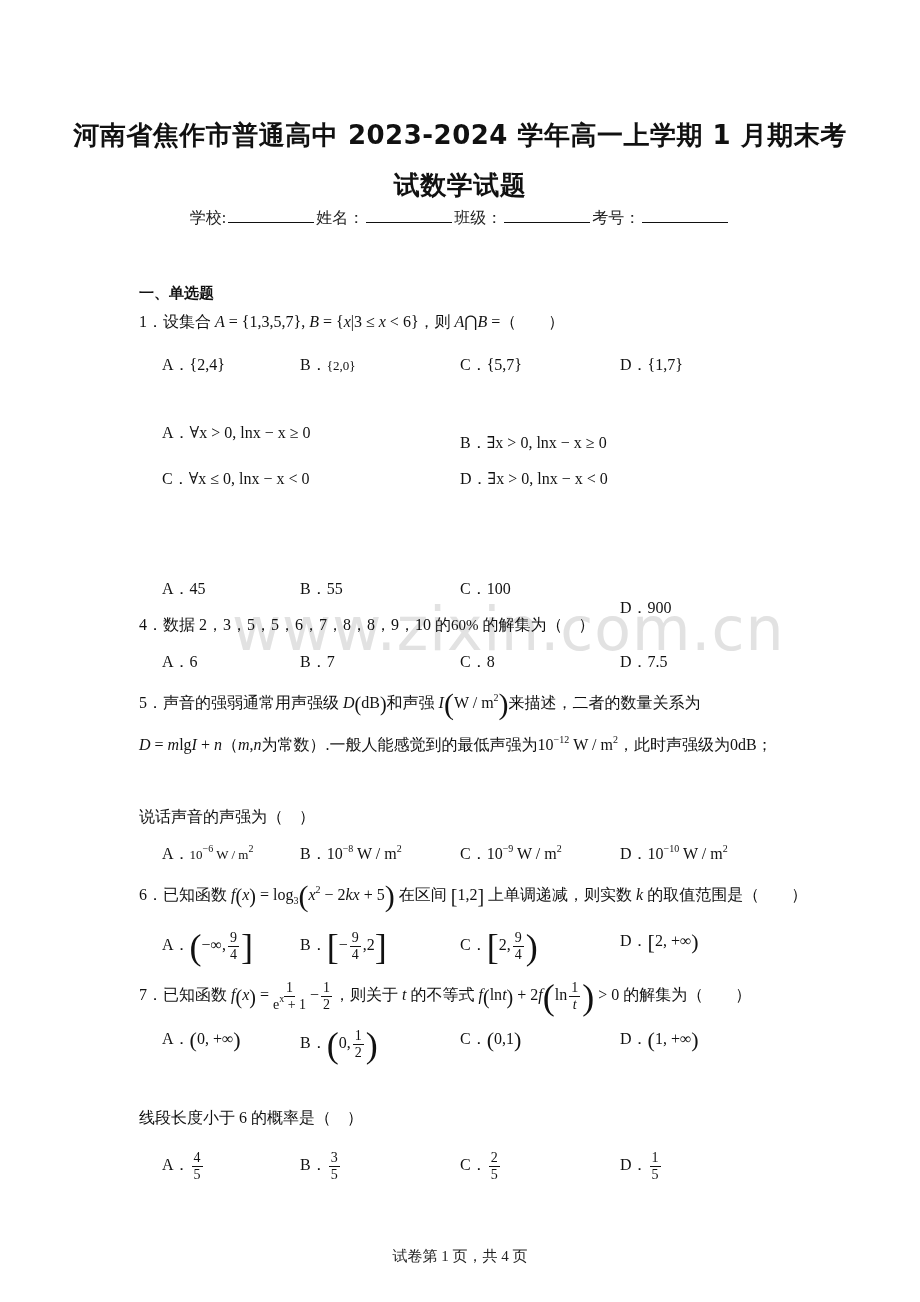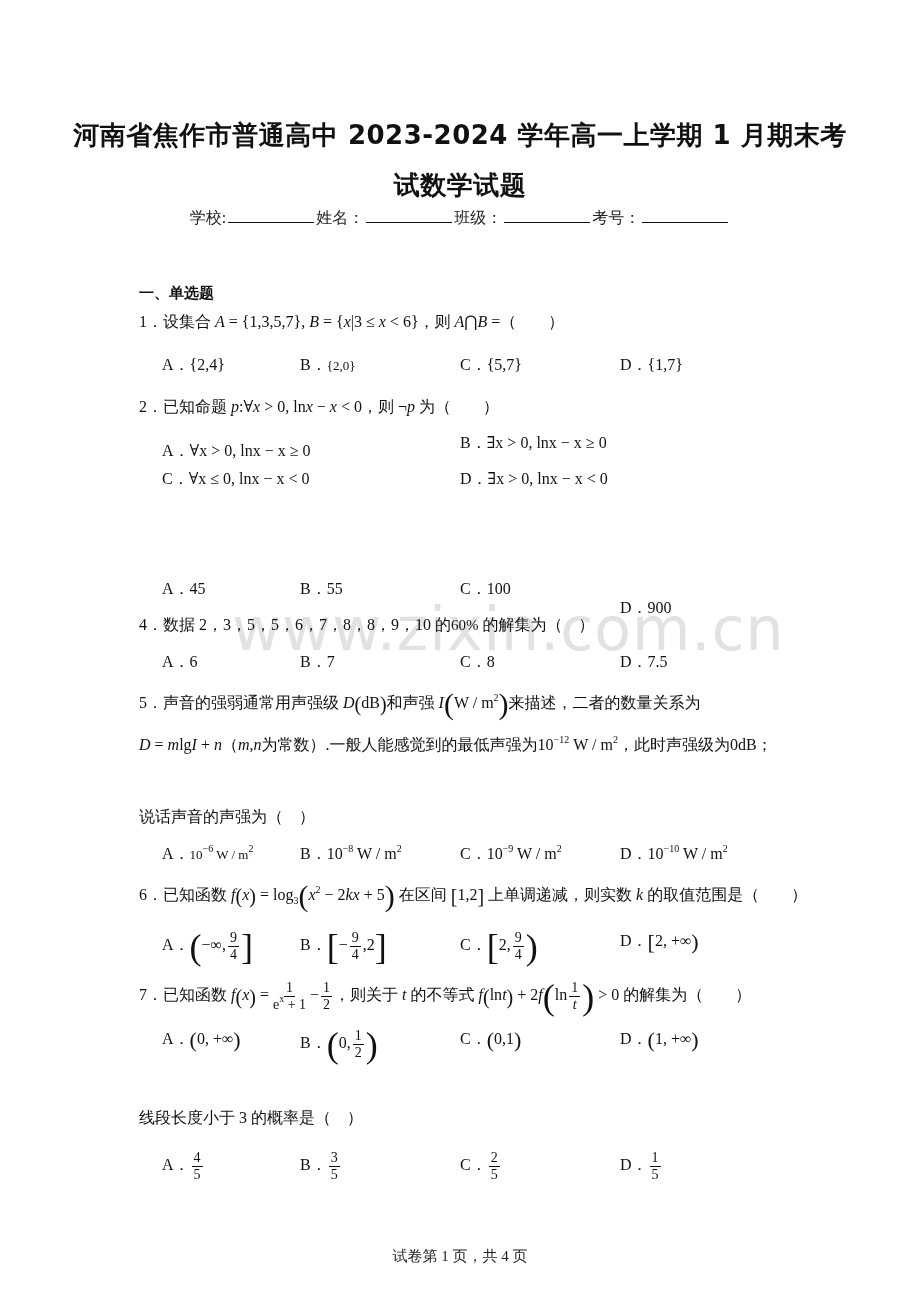--- a/index.html
+++ b/index.html
@@ -50,24 +50,21 @@
     <div class="section">一、单选题</div>
 
     <div class="line" style="top:311px">
       <span>1．</span><span>设集合 </span><i class="m">A</i> = {1,3,5,7}, <i class="m">B</i> = {<i class="m">x</i>|3 ≤ <i class="m">x</i> &lt; 6}<span>，则 </span><i class="m">A</i>⋂<i class="m">B</i> =<span>（　　）</span>
     </div>
     <div class="opt" style="top:354px;left:162px">A．<span>{2,4}</span></div>
     <div class="opt" style="top:354px;left:300px">B．<span style="font-size:13px">{2,0}</span></div>
     <div class="opt" style="top:354px;left:460px">C．<span>{5,7}</span></div>
     <div class="opt" style="top:354px;left:620px">D．<span>{1,7}</span></div>
 
-    <div class="line" style="top:396px">
-      <span>2．</span><span>已知命题 </span><i class="m">p</i>:∀<i class="m">x</i> &gt; 0, ln<i class="m">x</i> − <i class="m">x</i> &lt; 0<span>，则 </span>¬<i class="m">p</i><span> 为（　　）</span>
-    </div>
-    <div class="opt" style="top:440px;left:162px">A．<span>∀x &gt; 0, lnx − x ≥ 0</span></div>
+    <div class="opt" style="top:422px;left:162px">A．<span>∀x &gt; 0, lnx − x ≥ 0</span></div>
     <div class="opt" style="top:432px;left:460px">B．<span>∃x &gt; 0, lnx − x ≥ 0</span></div>
     <div class="opt" style="top:468px;left:162px">C．<span>∀x ≤ 0, lnx − x &lt; 0</span></div>
     <div class="opt" style="top:468px;left:460px">D．<span>∃x &gt; 0, lnx − x &lt; 0</span></div>
 
     <div class="opt" style="top:578px;left:162px">A．<span>45</span></div>
     <div class="opt" style="top:578px;left:300px">B．<span>55</span></div>
     <div class="opt" style="top:578px;left:460px">C．<span>100</span></div>
     <div class="opt" style="top:597px;left:620px">D．<span>900</span></div>
 
     <div class="line" style="top:614px">
@@ -120,21 +117,21 @@
         </span><span class="big" style="font-size:36px">)</span> &gt; 0<span> 的解集为（　　）</span>
     </div>
     <div class="opt" style="top:1028px;left:162px">A．<span class="big" style="font-size:22px">(</span>0, +∞<span class="big" style="font-size:22px">)</span></div>
     <div class="opt" style="top:1028px;left:300px">B．<span class="big" style="font-size:36px">(</span>0,<span class="frac">
           <span class="num">1</span>
           <span class="den">2</span>
         </span><span class="big" style="font-size:36px">)</span></div>
     <div class="opt" style="top:1028px;left:460px">C．<span class="big" style="font-size:22px">(</span>0,1<span class="big" style="font-size:22px">)</span></div>
     <div class="opt" style="top:1028px;left:620px">D．<span class="big" style="font-size:22px">(</span>1, +∞<span class="big" style="font-size:22px">)</span></div>
 
-    <div class="line" style="top:1107px">线段长度小于 3 的概率是（　）</div>
+    <div class="line" style="top:1107px">线段长度小于 6 的概率是（　）</div>
     <div class="opt" style="top:1150px;left:162px">A．<span class="frac">
           <span class="num">4</span>
           <span class="den">5</span>
         </span></div>
     <div class="opt" style="top:1150px;left:300px">B．<span class="frac">
           <span class="num">3</span>
           <span class="den">5</span>
         </span></div>
     <div class="opt" style="top:1150px;left:460px">C．<span class="frac">
           <span class="num">2</span>

